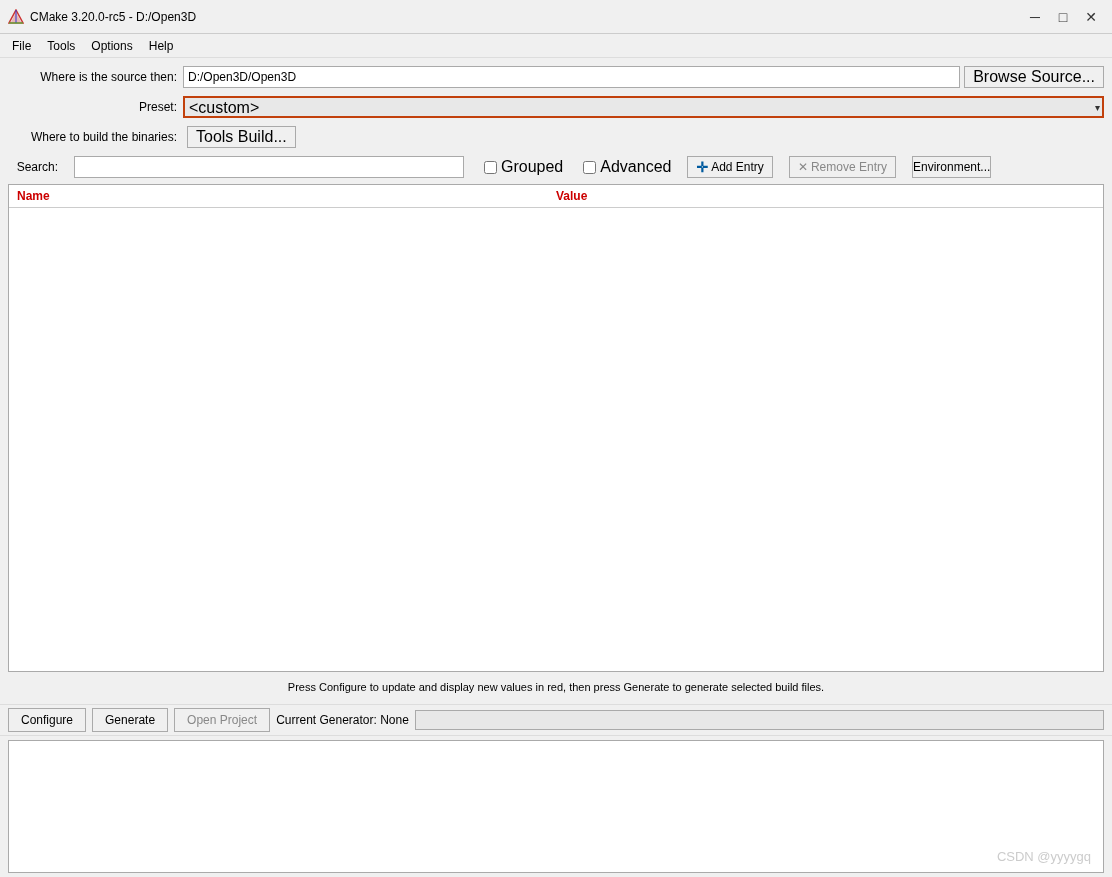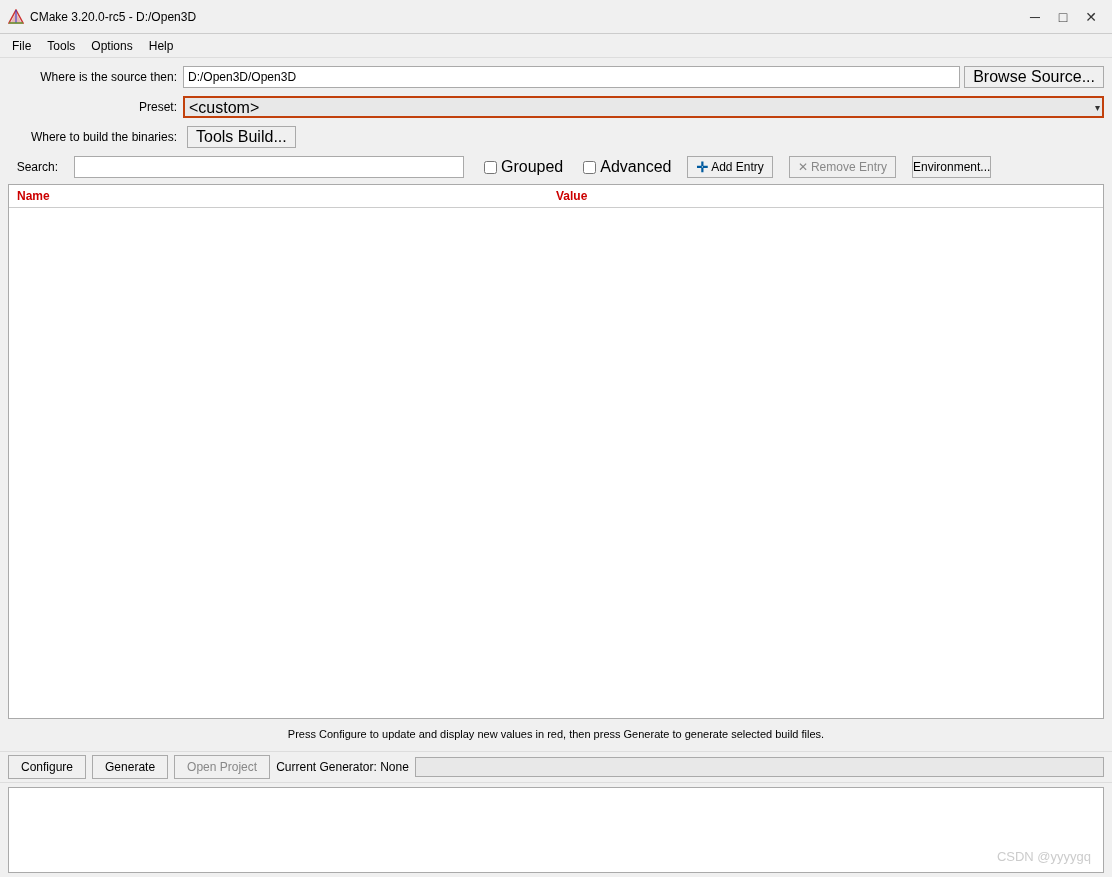--- a/index.html
+++ b/index.html
@@ -280,21 +280,21 @@
     }
     .generator-bar {
       flex: 1;
       height: 20px;
       background: #e8e8e8;
       border: 1px solid #aaa;
     }
 
     
     .log-area {
-      height: 86px;
+      height: 133px;
       border: 1px solid #aaa;
       background: white;
       margin: 4px 8px;
       overflow: auto;
       position: relative;
     }
     .watermark {
       position: absolute;
       bottom: 8px;
       right: 12px;

